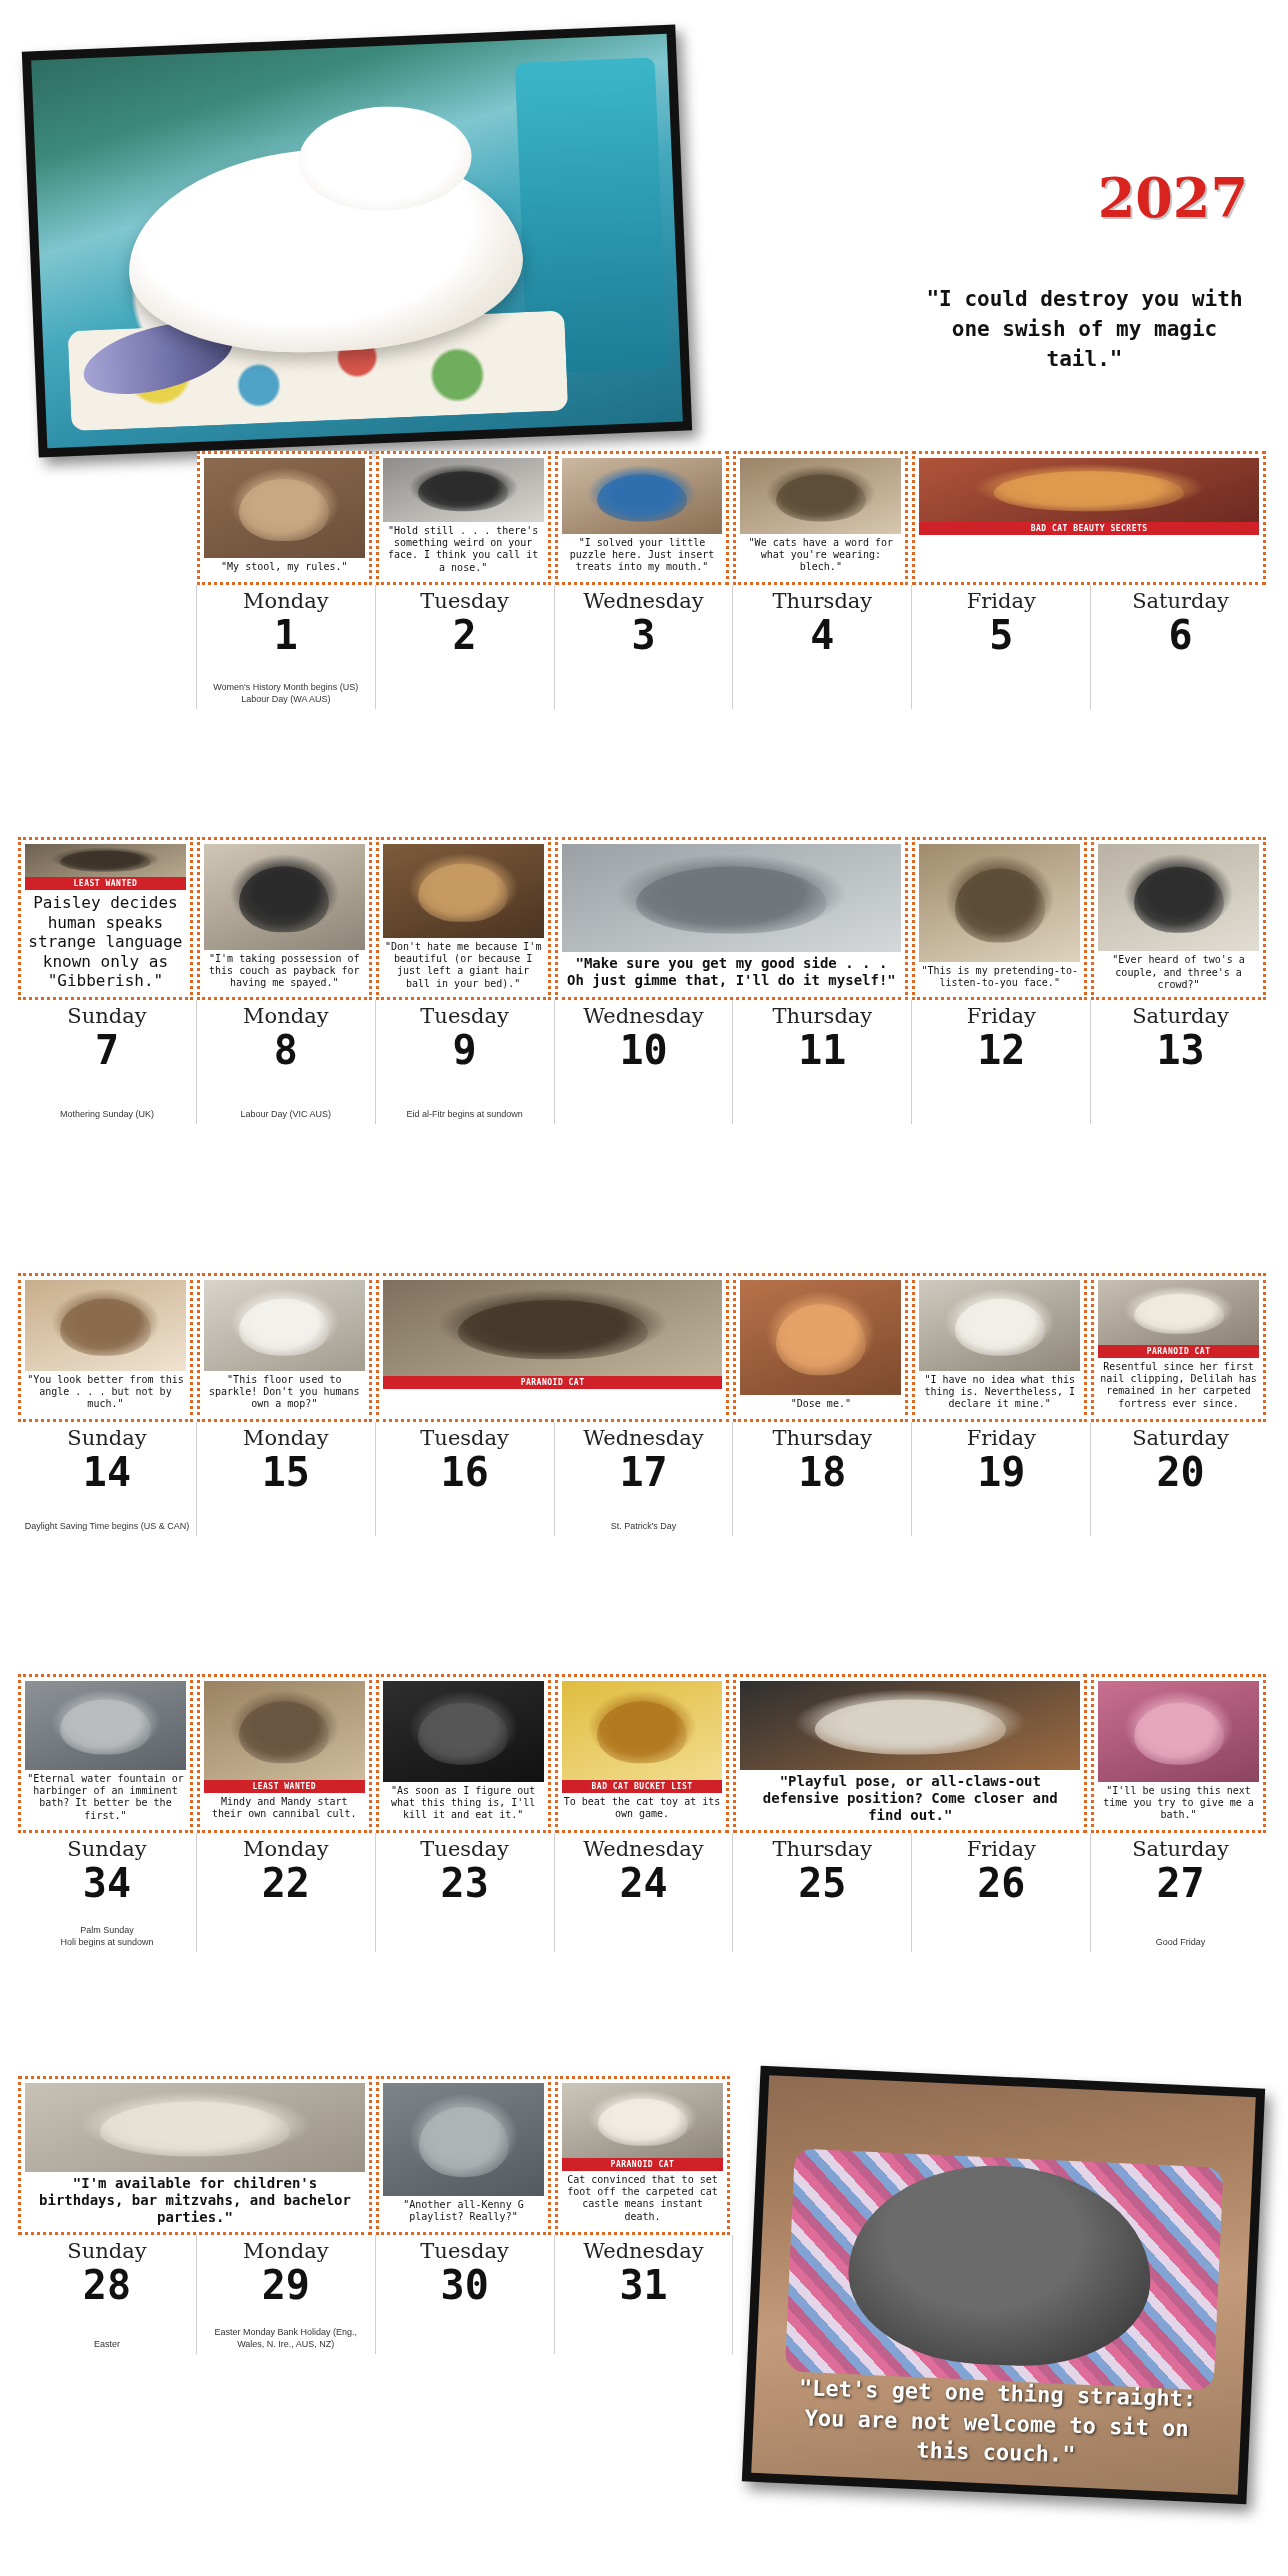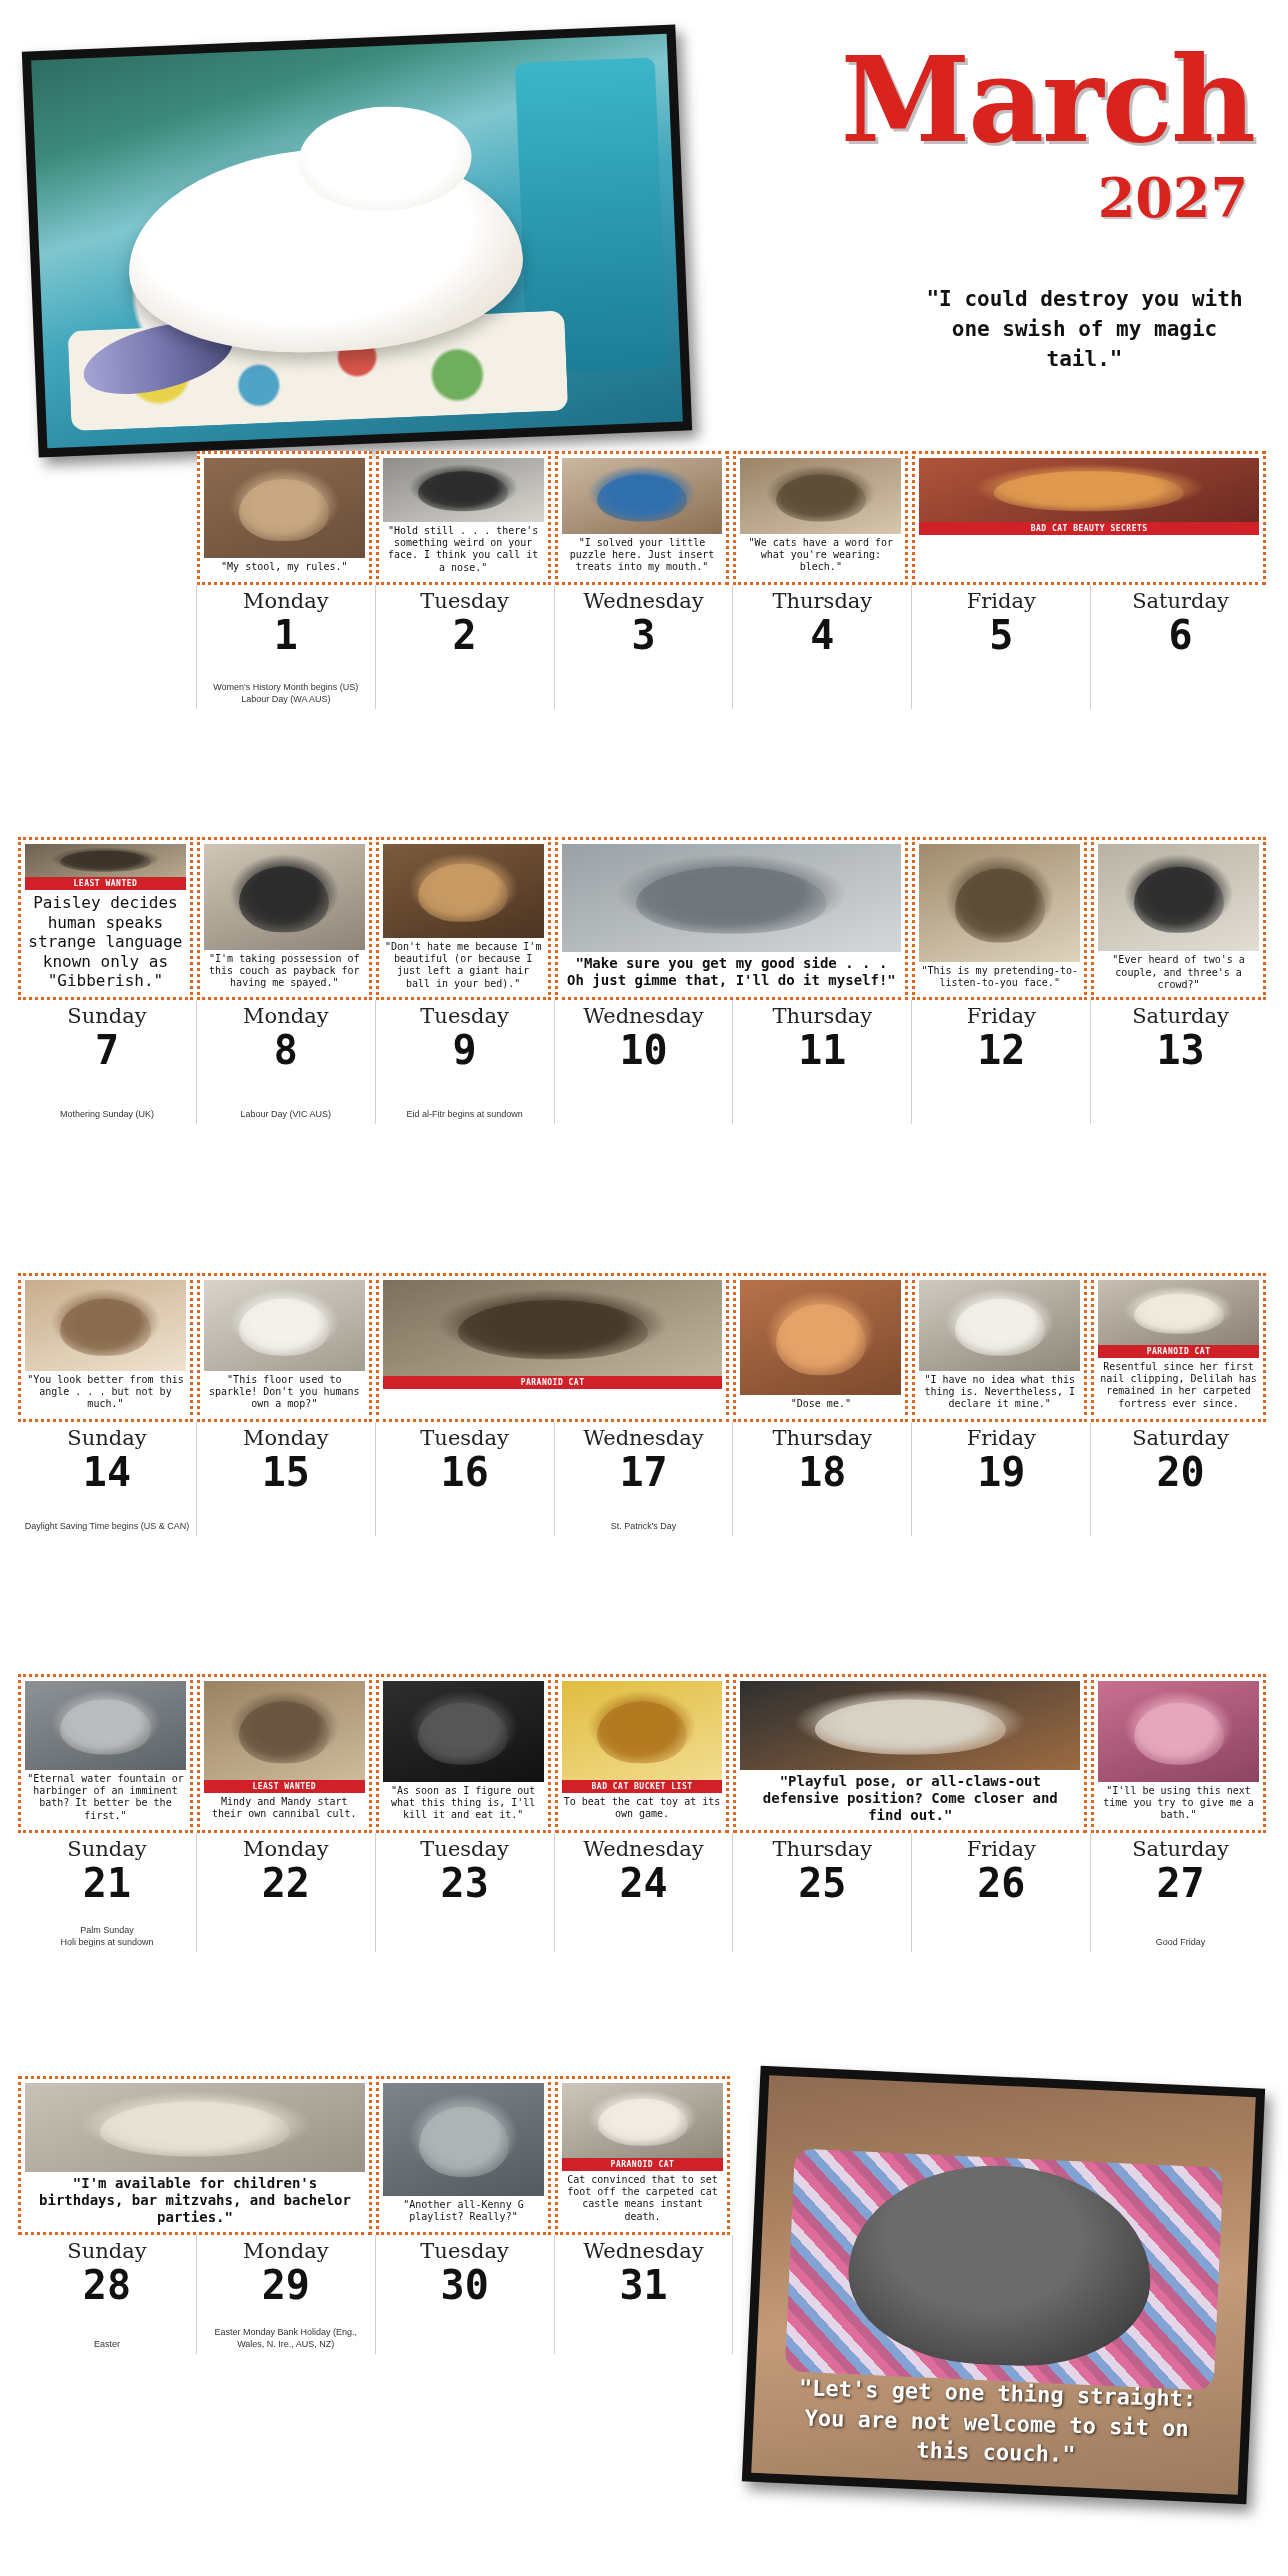--- a/index.html
+++ b/index.html
@@ -188,21 +188,20 @@
 
   <div class="header">
     <div class="hero-photo">
       <div class="hero-inner">
         <div class="hero-chair"></div>
         <div class="hero-cushion"></div>
         <div class="hero-tail"></div>
         <div class="hero-cat"></div>
       </div>
     </div>
-    <div class="month-title">March</div>
     <div class="year-title">2027</div>
     <div class="hero-quote">"I could destroy you with one swish of my magic tail."</div>
   </div>
 
   <div id="weeks-root">
       <div class="strip" style="left: 18px; top: 451px;">
         <div class="photo-row" style="height: 134px;">
           <div style="width: 175px; margin-right: 4px;"></div>
           <div class="cell-photo" style="width: 175px;">
             <div class="thumb" style="height: 100px;">
@@ -507,21 +506,21 @@
               <div class="art" style="background: radial-gradient(at 50% 46%, rgb(230, 167, 189) 0px, rgb(230, 167, 189) 26%, rgba(0, 0, 0, 0) 48%), linear-gradient(160deg, rgb(201, 111, 143) 0%, rgb(140, 68, 96) 100%);">
                 <div class="face" style="background: radial-gradient(at 46% 40%, rgb(230, 167, 189) 0px, rgb(230, 167, 189) 55%, rgb(140, 68, 96) 100%); opacity: 0.85;"></div>
               </div>
             </div>
             <div class="cap" style="font-size: 10px; font-weight: 400;">"I'll be using this next time you try to give me a bath."</div>
           </div>
         </div>
         <div class="days-row" style="height: 119px;">
           <div class="day-cell" style="width: 179px; height: 119px;">
             <div class="dow">Sunday</div>
-            <div class="dnum">21</div>
+            <div class="dnum">34</div>
             <div class="note">
               <div>Palm Sunday</div>
               <div>Holi begins at sundown</div>
             </div>
           </div>
           <div class="day-cell" style="width: 179px; height: 119px;">
             <div class="dow">Monday</div>
             <div class="dnum">22</div>
           </div>
           <div class="day-cell" style="width: 179px; height: 119px;">

